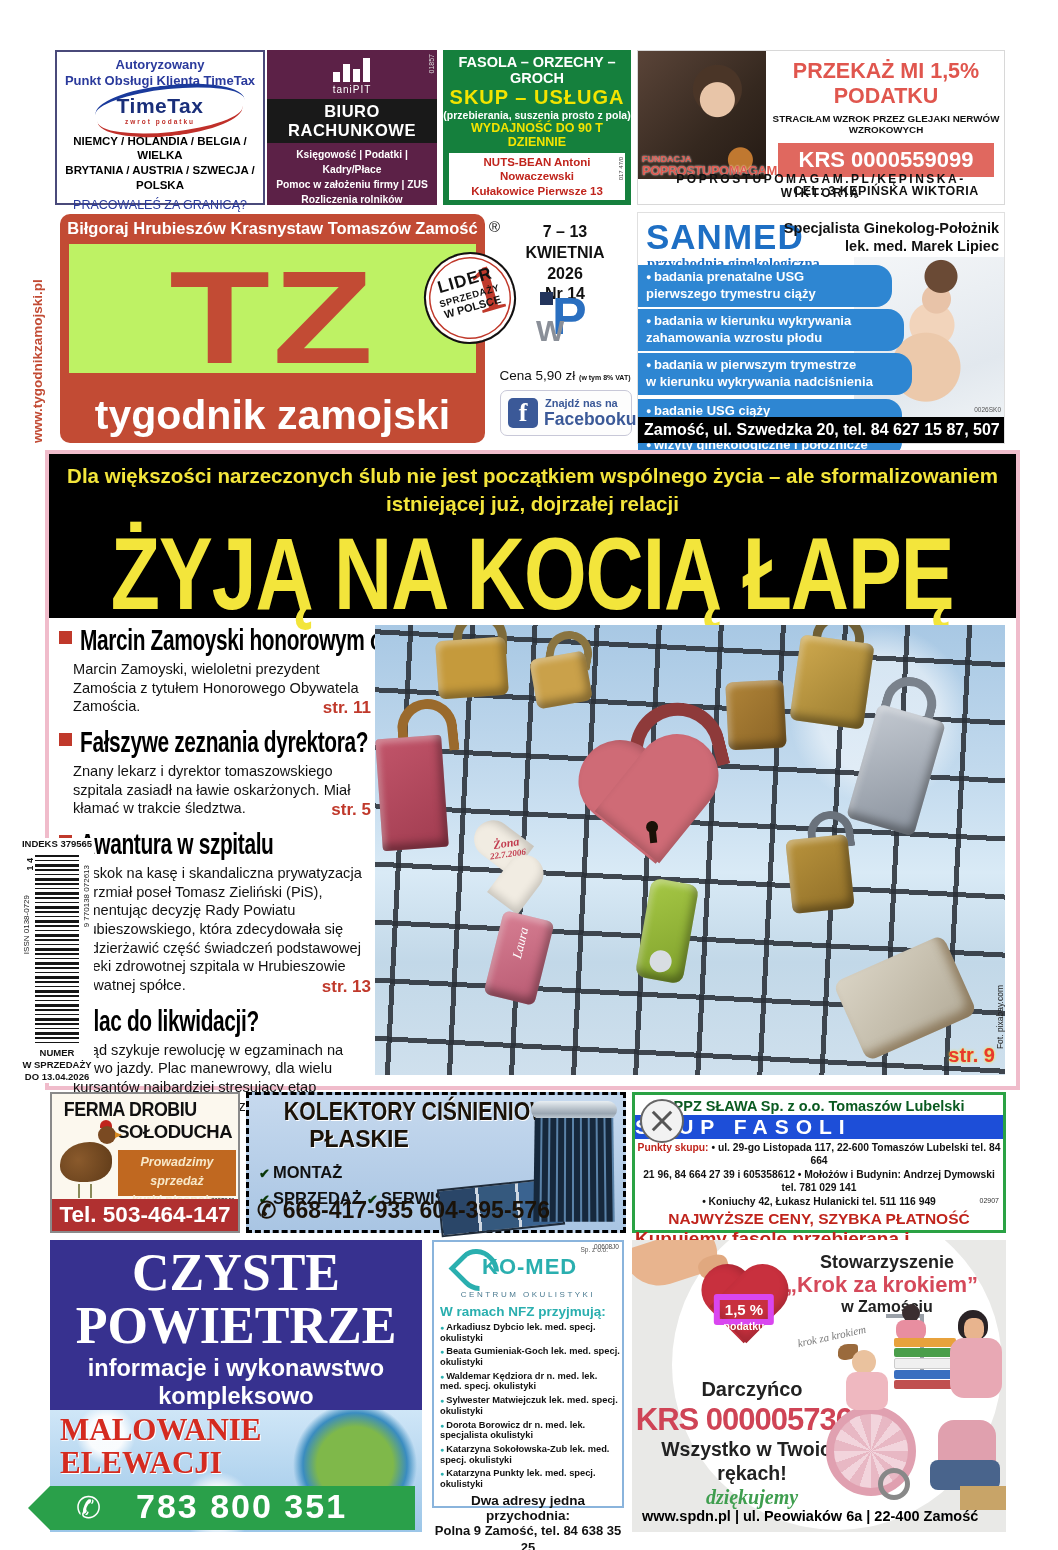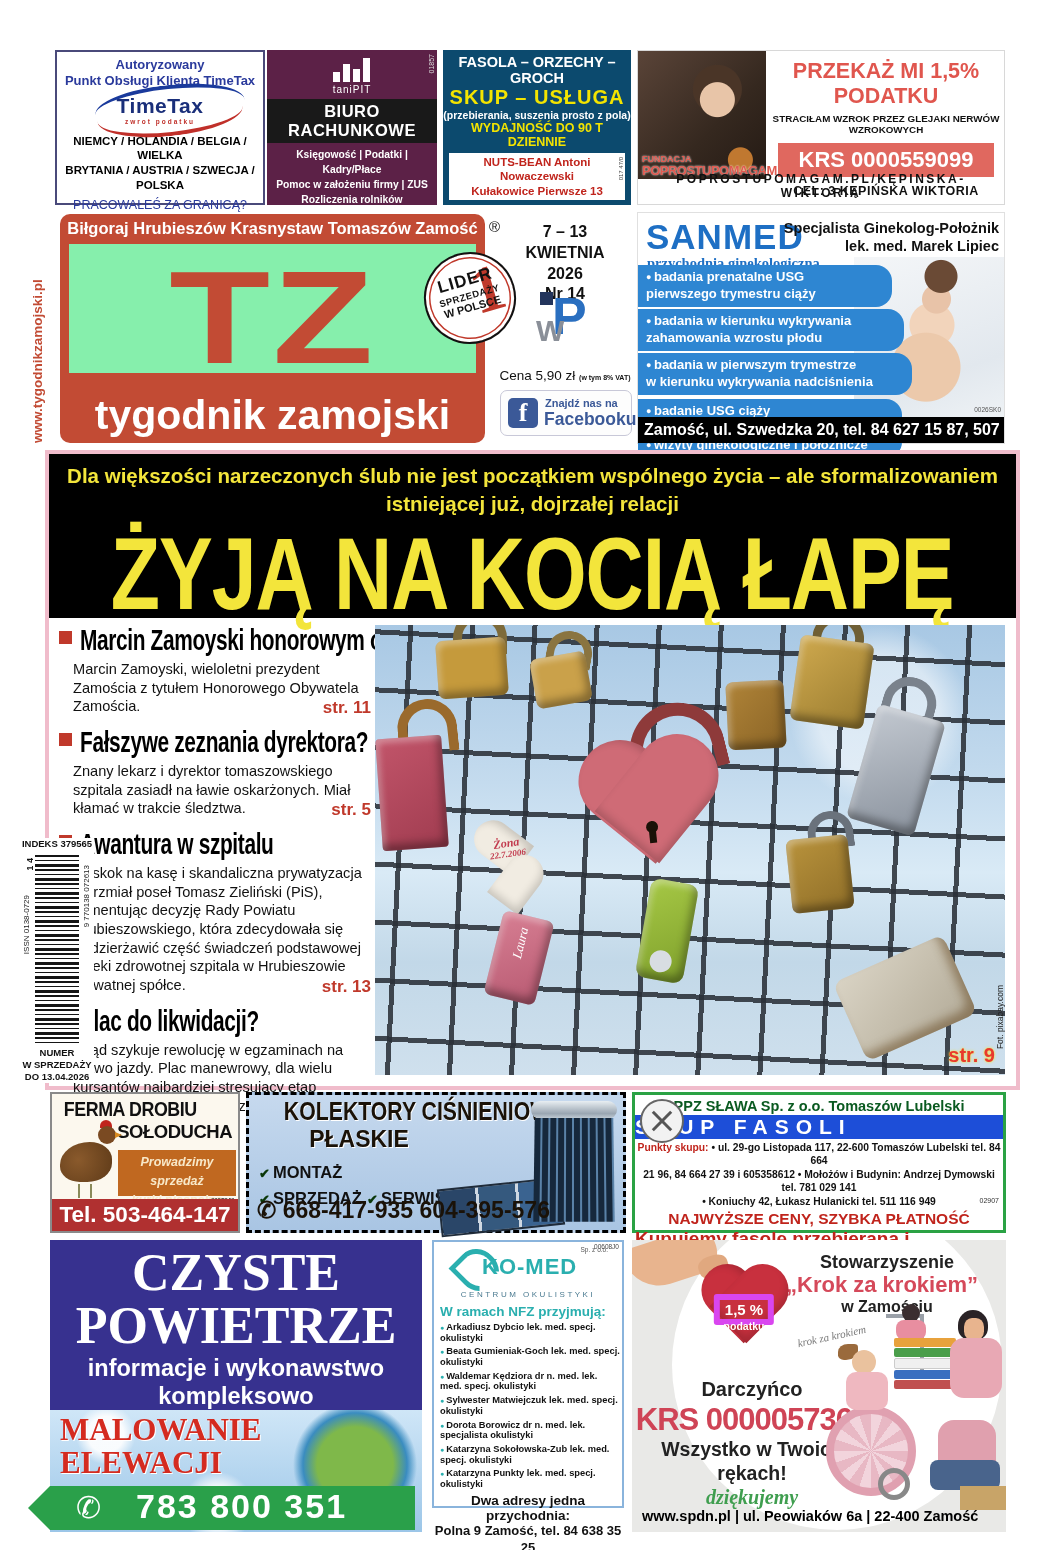--- a/index.html
+++ b/index.html
@@ -24,21 +24,21 @@
 
   #ad-tanipit{left:267px;top:50px;width:170px;height:155px;background:#5c2147;text-align:center;}
   .tp-code{position:absolute;right:2px;top:4px;font-size:7px;color:#ddd;}
   .tp-logo{margin:6px auto 2px auto;width:46px;height:26px;position:relative;}
   .tp-bar{position:absolute;bottom:0;background:#fff;width:7px;}
   .tp-name{color:#fff;font-size:10px;letter-spacing:1px;}
   .tp-band{background:#191919;color:#fff;font-weight:900;font-size:16.5px;padding:3px 0;margin-top:4px;letter-spacing:.5px;}
   .tp-line{color:#fff;font-size:10.3px;font-weight:bold;line-height:1.45;}
   .tp-body{padding-top:5px;}
 
-  #ad-fasola{left:443px;top:50px;width:188px;height:155px;background:#0c4a6e;text-align:center;padding-top:4px;}
+  #ad-fasola{left:443px;top:50px;width:188px;height:155px;background:#15803d;text-align:center;padding-top:4px;}
   .fa-l1{color:#fff;font-weight:900;font-size:14.5px;}
   .fa-l2{color:#f3e400;font-weight:900;font-size:20px;letter-spacing:1px;}
   .fa-l3{color:#fff;font-weight:bold;font-size:10.5px;}
   .fa-l4{color:#f3e400;font-weight:900;font-size:12.5px;margin-bottom:4px;}
   .fa-box{background:#fff;margin:0 6px;padding:2px 12px;position:relative;}
   .fa-red{color:#c0241c;font-weight:900;font-size:11.5px;line-height:1.25;}
   .fa-code{position:absolute;right:1px;top:4px;font-size:6px;color:#444;}
   .fa-phone{color:#fff;font-weight:900;font-size:17px;margin-top:4px;}
 
   #ad-przekaz{left:637px;top:50px;width:368px;height:155px;background:#fff;border:1px solid #d8d8d8;}
@@ -54,21 +54,21 @@
   .pk-title{color:#e0564e;font-weight:900;font-size:21.5px;margin-top:8px;}
   .pk-sub{color:#111;font-weight:900;font-size:9.8px;margin-top:4px;}
   .pk-krs{background:#e0685f;color:#fff;font-weight:900;font-size:22px;padding:4px 0;margin:8px 10px 0 10px;}
   .pk-cel{color:#111;font-weight:900;font-size:12.5px;margin-top:7px;letter-spacing:.5px;}
   .pk-url{position:absolute;left:0;bottom:4px;width:100%;text-align:center;color:#111;font-weight:900;font-size:12px;letter-spacing:2.5px;}
 
   
   #site-vert{left:30px;top:214px;height:229px;color:#c24b34;font-weight:bold;font-size:13.5px;}
   #logo-box{left:60px;top:214px;width:425px;height:229px;background:#c24b34;border-radius:10px;}
   .lg-cities{color:#fff;font-weight:bold;font-size:16.5px;text-align:center;padding-top:5px;}
-  .lg-white{position:absolute;left:9px;top:30px;right:9px;height:129px;background:#86efac;}
+  .lg-white{position:absolute;left:9px;top:30px;right:9px;height:129px;background:#bef264;}
   .lg-tz{width:100%;text-align:center;font-weight:900;color:#c24b34;font-size:132px;line-height:148px;letter-spacing:2px;transform:scaleX(1.25);transform-origin:center;}
   .lg-name{position:absolute;left:0;bottom:4px;width:100%;text-align:center;color:#fff;font-weight:900;font-size:41px;}
   #reg-mark{left:489px;top:218px;font-size:15px;color:#111;}
   #lider-stamp{left:424px;top:252px;width:88px;height:88px;background:#fff;border:2.5px solid #111;border-radius:50%;transform:rotate(-16deg);z-index:6;text-align:center;box-shadow:inset 0 0 0 3px #fff,inset 0 0 0 4.5px #c0392b;}
   .st-one{position:absolute;right:8px;top:2px;font-weight:900;font-size:66px;color:#c0392b;font-family:"Liberation Serif",serif;}
   .st-l1{margin-top:16px;font-weight:900;font-size:17px;letter-spacing:1px;position:relative;}
   .st-l2{font-weight:900;font-size:9.5px;letter-spacing:.5px;position:relative;}
   .st-l3{font-weight:900;font-size:11px;position:relative;}
   #date-block{left:498px;top:222px;width:134px;text-align:center;font-weight:900;font-size:16px;line-height:1.3;}
   #pw-logo{left:528px;top:292px;width:80px;height:72px;}

